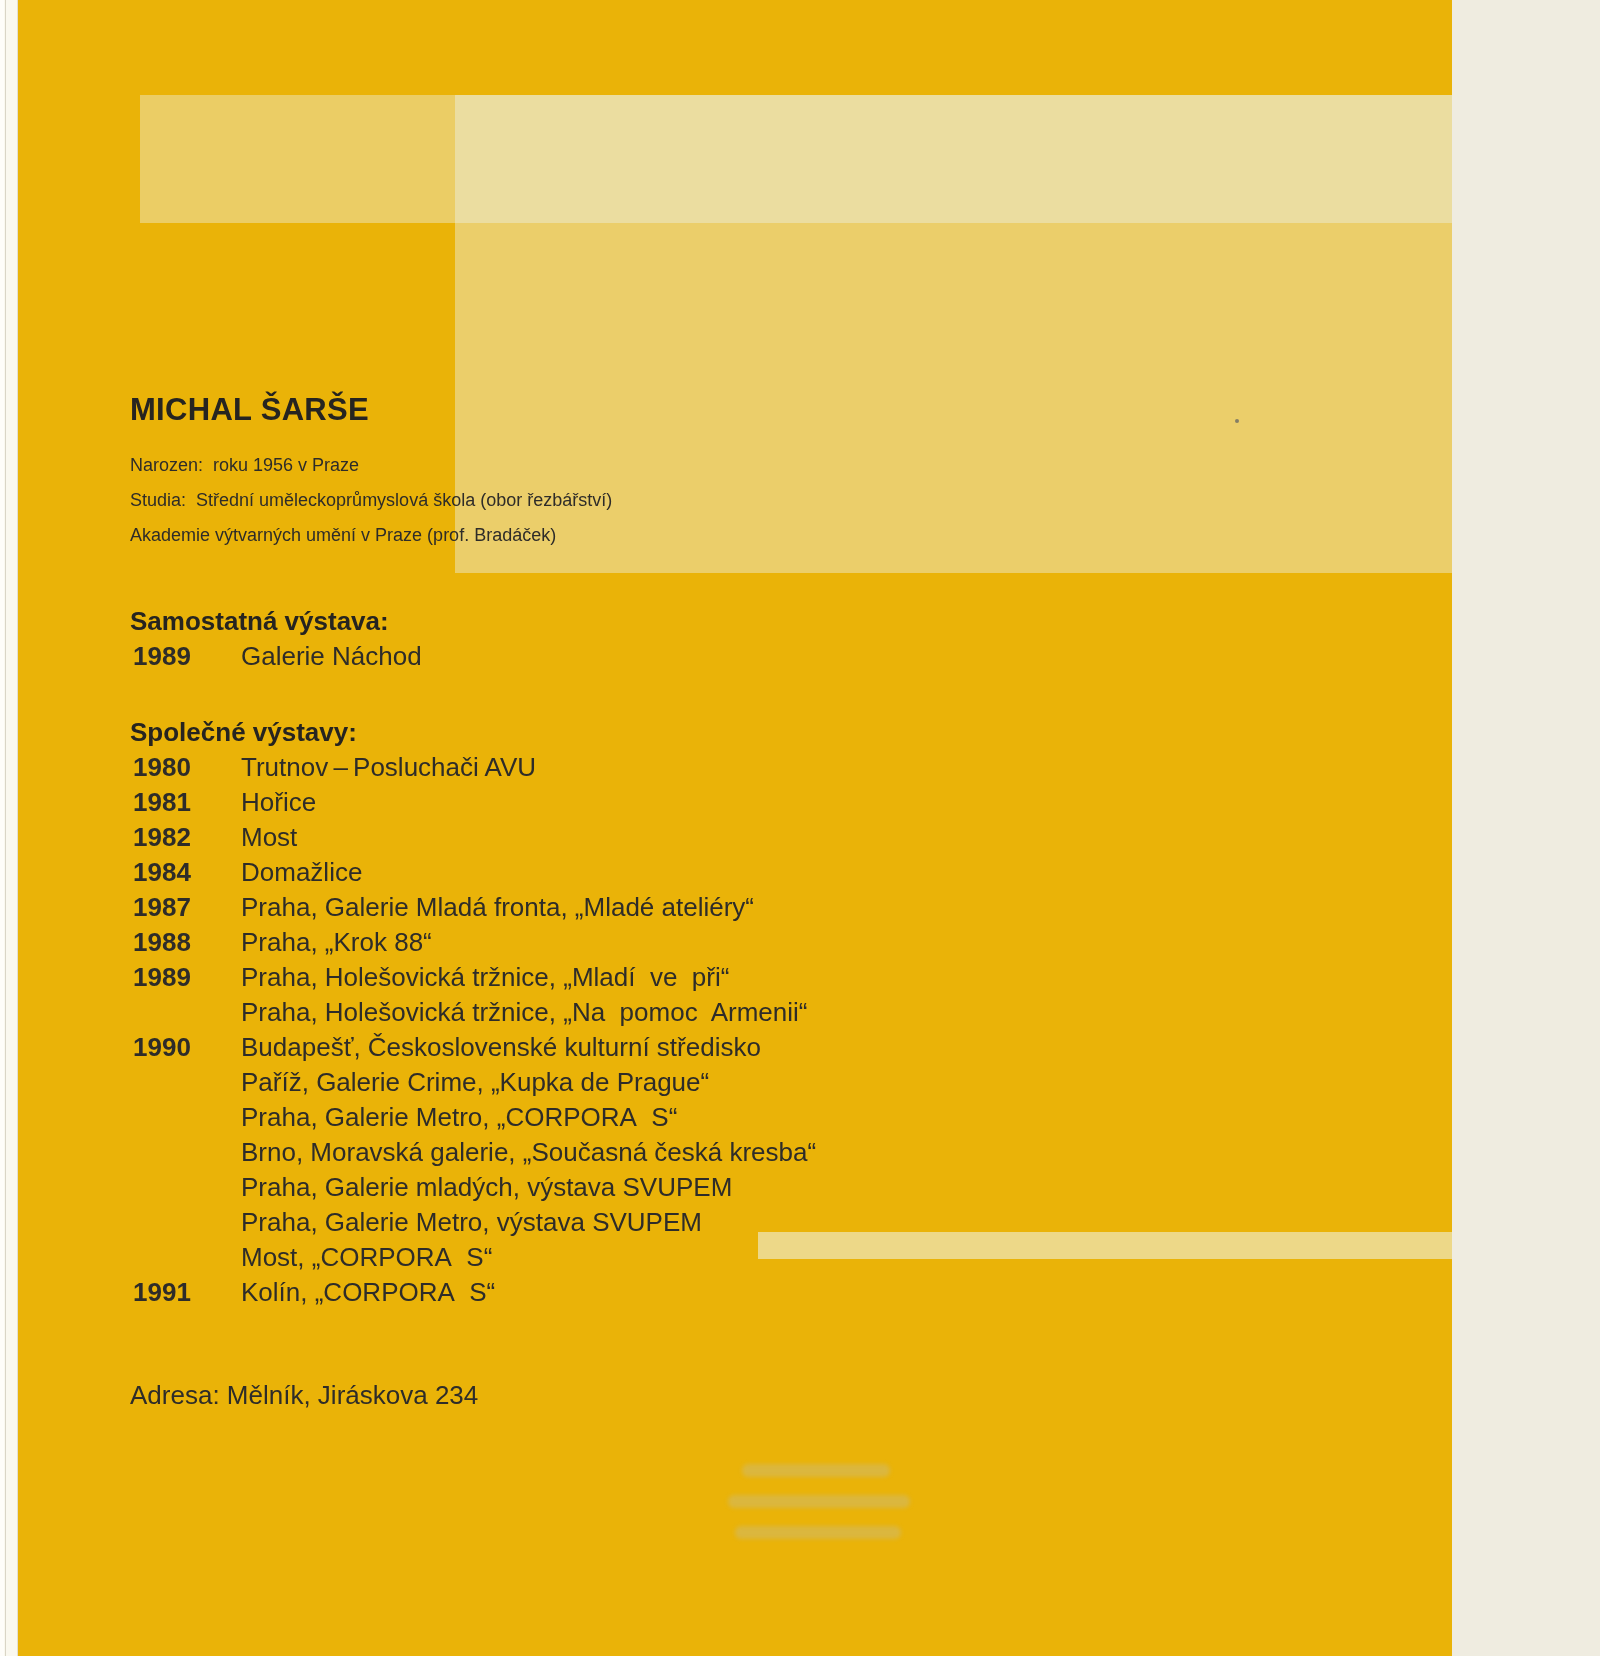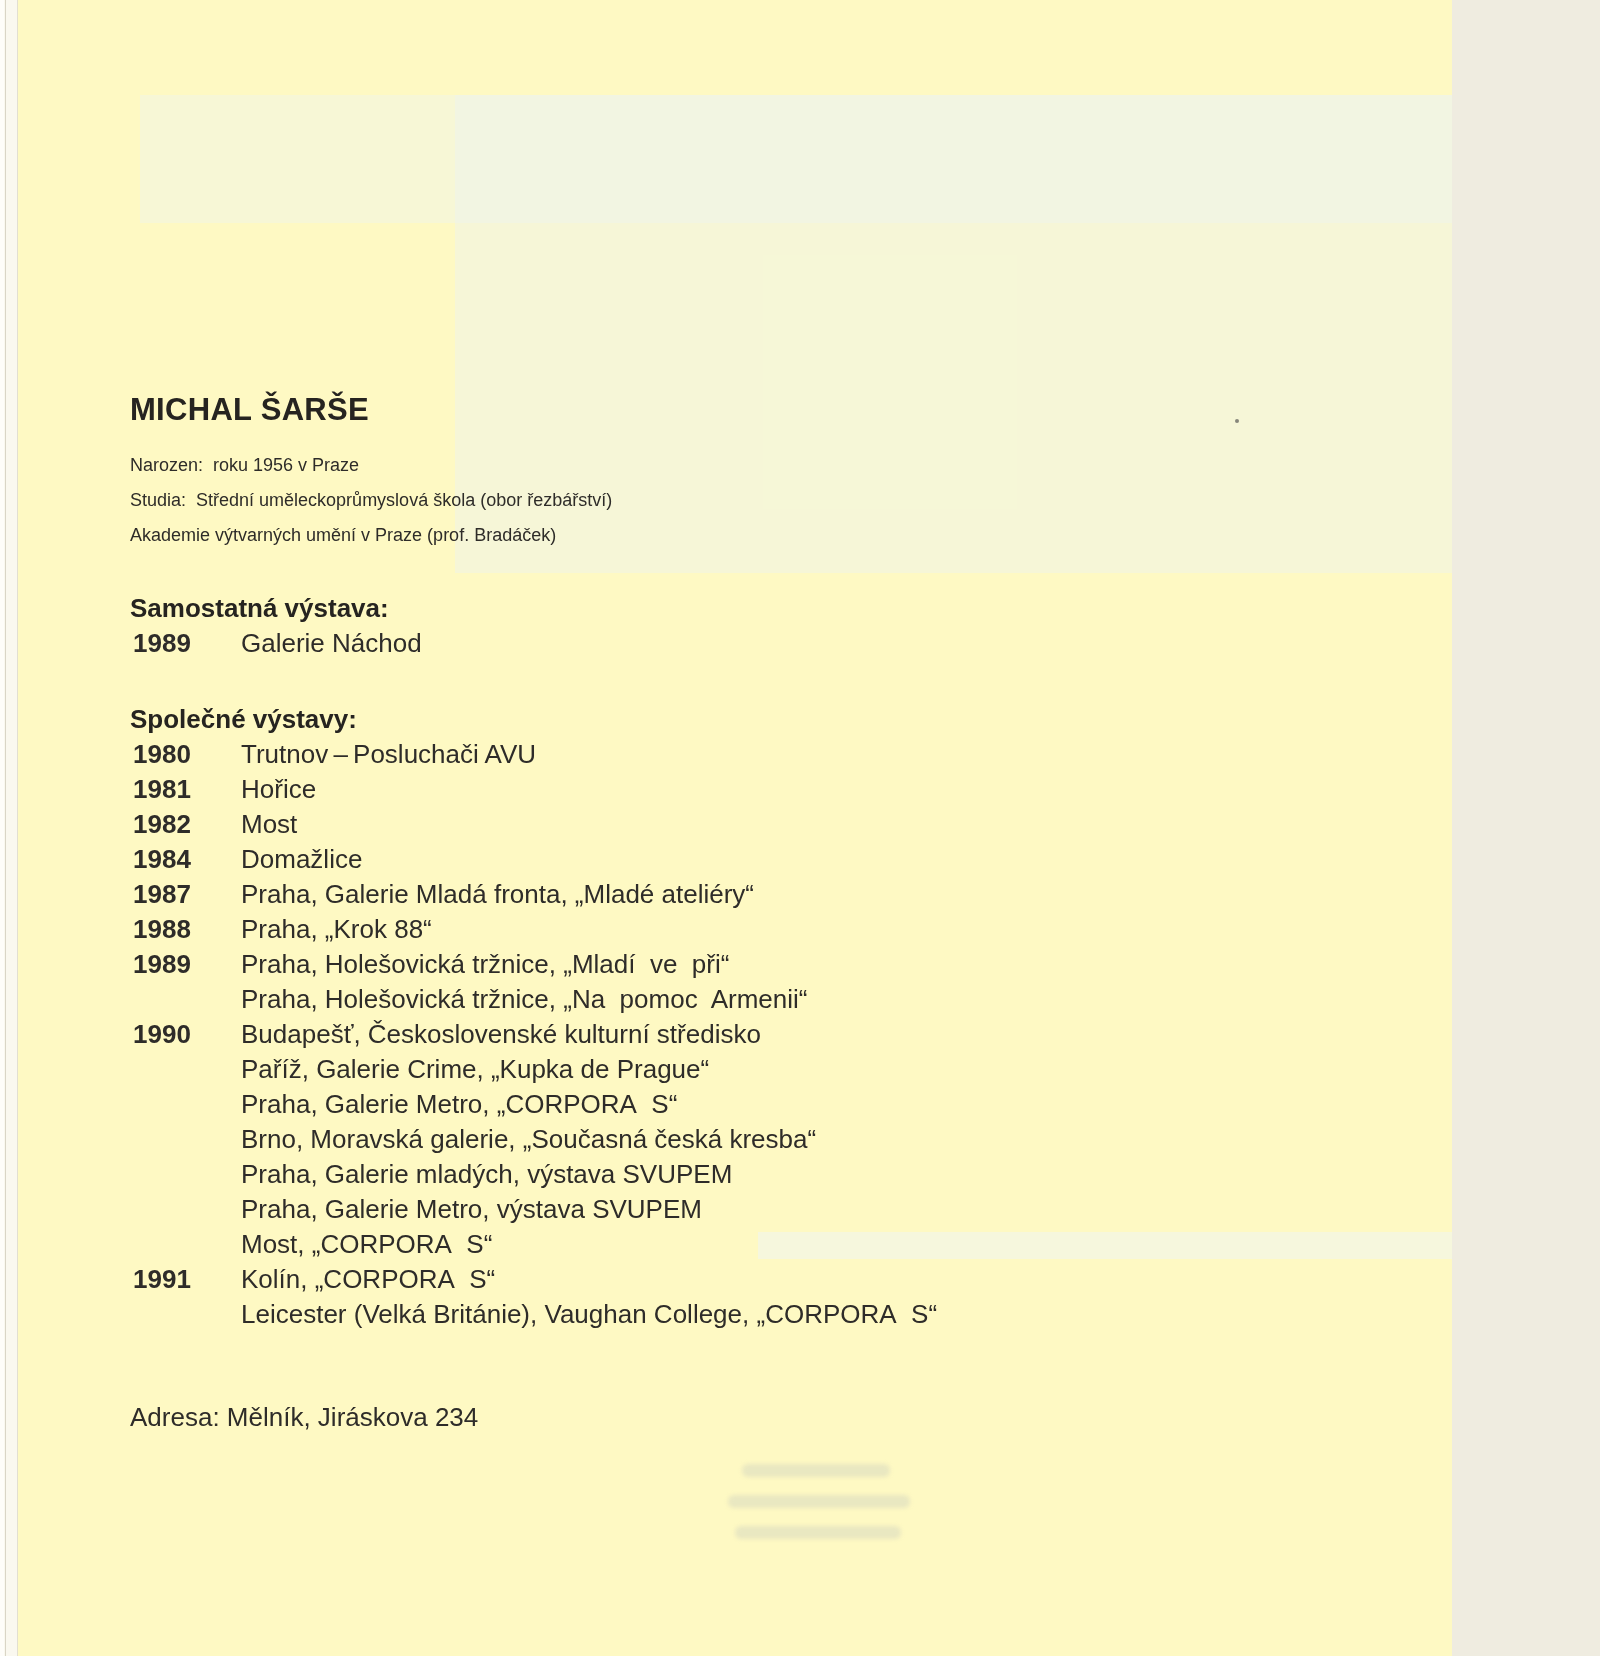--- a/index.html
+++ b/index.html
@@ -5,21 +5,21 @@
   html, body { margin: 0; padding: 0; }
   body {
     width: 1600px; height: 1656px;
     background: #efece0;
     font-family: "Liberation Sans", "DejaVu Sans", sans-serif;
     -webkit-font-smoothing: antialiased;
   }
   .page {
     position: relative;
     width: 1452px; height: 1656px;
-    background: #fef9c3;
+    background: #eab308;
     color: #2e2c29;
     overflow: hidden;
   }
   
   .edge-strip {
     position: absolute; left: 0; top: 0; bottom: 0; width: 17px;
     background: #faf8ef;
     border-right: 1px solid #e3dfd0;
   }
   .edge-strip::before {
@@ -54,21 +54,21 @@
   }
   .title {
     margin: 0; font-size: 31px; line-height: 36px; font-weight: 700;
     letter-spacing: 0.3px; color: #262420;
   }
   .bio { margin-top: 20px; font-size: 18px; line-height: 35px; }
   .bio p { margin: 0; }
   .section-heading {
     margin: 0; font-size: 26px; line-height: 35px; font-weight: 700; color: #262420;
   }
-  .solo-heading  { margin-top: 38px; }
+  .solo-heading  { margin-top: 51px; }
   .group-heading { margin-top: 41px; }
   .rows { font-size: 26px; line-height: 35px; }
   .row { display: flex; }
   .year { flex: none; width: 108px; padding-left: 3px; font-weight: bold; }
   .entry { flex: 1; }
   .address { margin: 68px 0 0 0; font-size: 26px; line-height: 35px; }
 </style>
 </head>
 <body>
 
@@ -163,22 +163,18 @@
         <span class="entry">Praha, Galerie Metro, výstava SVUPEM</span>
       </div>
       <div class="row">
         <span class="year"></span>
         <span class="entry">Most, „CORPORA&nbsp; S“</span>
       </div>
       <div class="row">
         <span class="year">1991</span>
         <span class="entry">Kolín, „CORPORA&nbsp; S“</span>
       </div>
-      <div class="row">
-        <span class="year"></span>
-        <span class="entry">Leicester (Velká Británie), Vaughan College, „CORPORA&nbsp; S“</span>
-      </div>
     </div>
 
     <p class="address">Adresa: Mělník, Jiráskova 234</p>
 
   </main>
 </div>
 
 </body></html>

